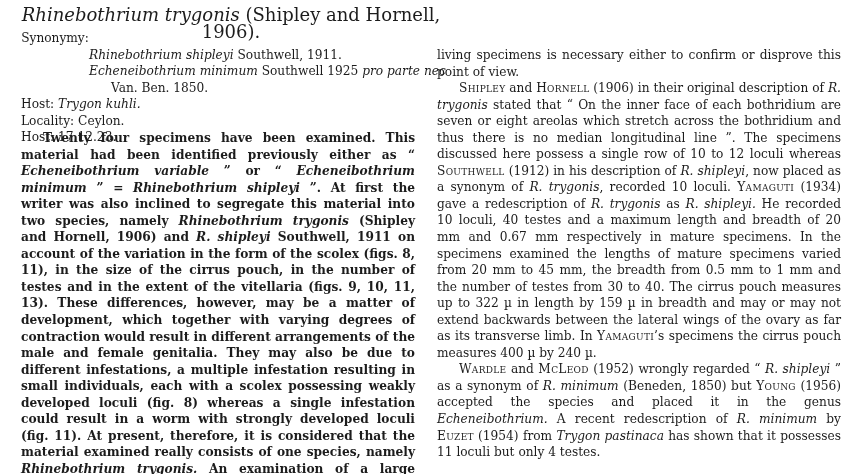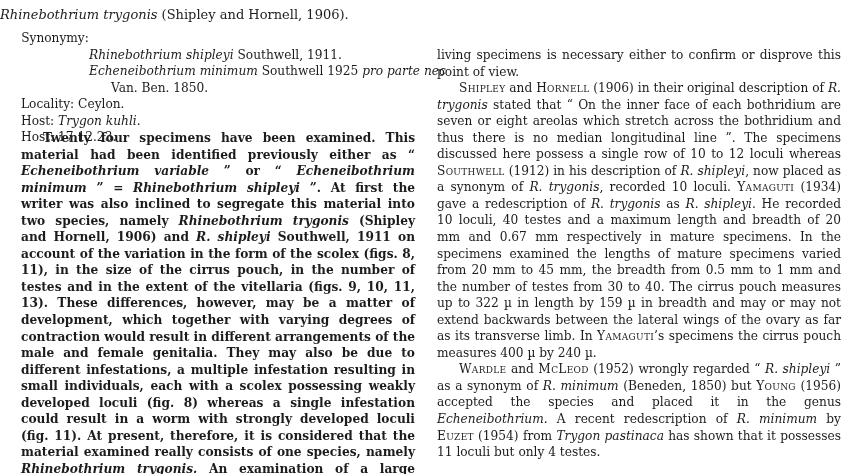--- a/index.html
+++ b/index.html
@@ -2,22 +2,22 @@
 <html><head>
 <meta charset="utf-8">
 <style>
   html, body { margin: 0; padding: 0; background: #ffffff; }
   body {
     width: 854px; height: 474px; position: relative; overflow: hidden;
     font-family: "DejaVu Serif", "Liberation Serif", serif;
     color: #1c1c1c; font-size: 12.2px; line-height: 16.55px;
   }
   .title {
-    position: absolute; left: 0; top: 7px; width: 430px;
-    text-align: left; font-size: 13px;
+    position: absolute; left: 16px; top: 7px; width: 430px;
+    text-align: center; font-size: 18px;
   }
   .col { position: absolute; top: 0; }
   .right { left: 437px; width: 404px; top: 47px; }
   .syn { position: absolute; left: 21px; top: 30px; width: 400px; }
   .syn-row { display: flex; white-space: nowrap; text-align: center; }
   .syn-label { width: 68px; flex: none; }
   .syn-indent { padding-left: 68px; }
   .syn-cont { padding-left: 90px; }
   .meta { white-space: nowrap; }
   .body { position: absolute; left: 21px; top: 130px; width: 394px; font-weight: bold; }
@@ -39,24 +39,24 @@
     <span class="syn-label">Synonymy:</span>
   </div>
   <div class="syn-indent meta">
     <i>Rhinebothrium shipleyi</i><span> Southwell, 1911.</span>
   </div>
   <div class="syn-indent meta">
     <i>Echeneibothrium minimum</i><span> Southwell 1925 </span><i>pro parte nec</i>
   </div>
   <div class="syn-cont meta">Van. Ben. 1850.</div>
   <div class="meta">
-    <span>Locality: </span><span>Ceylon.</span>
+    <span>Host: </span><i>Trygon kuhli.</i>
   </div>
   <div class="meta">
-    <span>Host: </span><i>Trygon kuhli.</i>
+    <span>Locality: </span><span>Ceylon.</span>
   </div>
   <div class="meta">
     <span>Host: </span><span>17.12.23.</span>
   </div>
 </div>
 
 <div class="body">
   <p class="indent">
     <span>Twenty four specimens have been examined.  This material had been identified previously either as “ </span><i>Echeneibothrium variable</i><span> ” or “ </span><i>Echeneibothrium minimum</i><span> ”  =  </span><i>Rhinebothrium shipleyi</i><span> ”.  At first the writer was also inclined to segregate this material into two species, namely </span><i>Rhinebothrium trygonis</i><span> (Shipley and Hornell, 1906) and </span><i>R. shipleyi</i><span id="p1k"> Southwell, 1911 on account of the variation in the form of the scolex (figs. 8, 11), in the size of the cirrus pouch, in the number of testes and in the extent of the vitellaria (figs. 9, 10, 11, 13).  These differences, however, may be a matter of development, which together with varying degrees of contraction would result in different arrangements of the male and female genitalia. They may also be due to different infestations, a multiple infestation resulting in small individuals, each with a scolex possessing weakly developed loculi (fig. 8) whereas a single infestation could result in a worm with strongly developed loculi (fig. 11).  At present, therefore, it is considered that the material examined really consists of one species, namely </span><i>Rhinebothrium trygonis.</i><span id="p1m-left">  An examination of a large number of individuals, however, including</span>
   </p>

